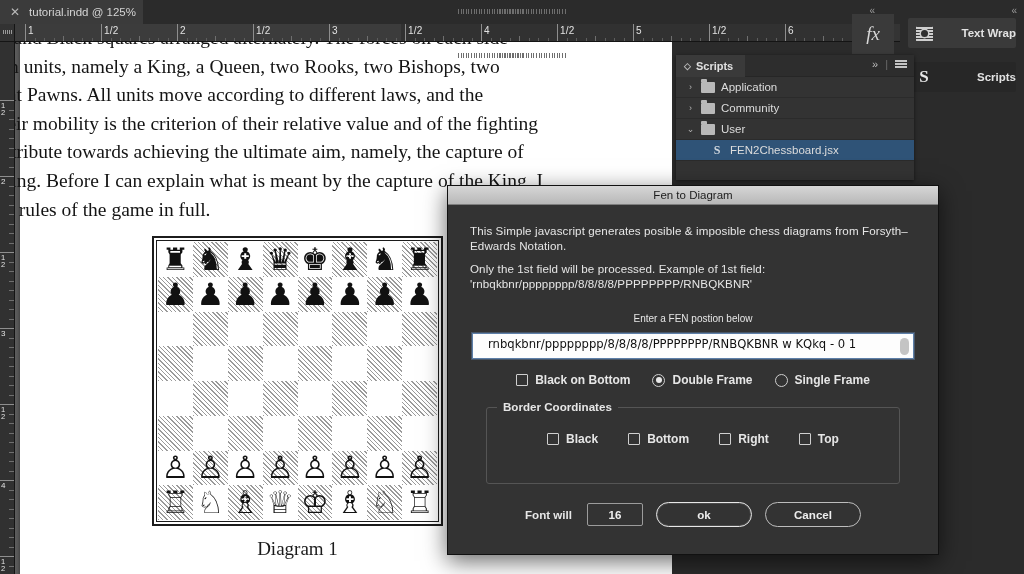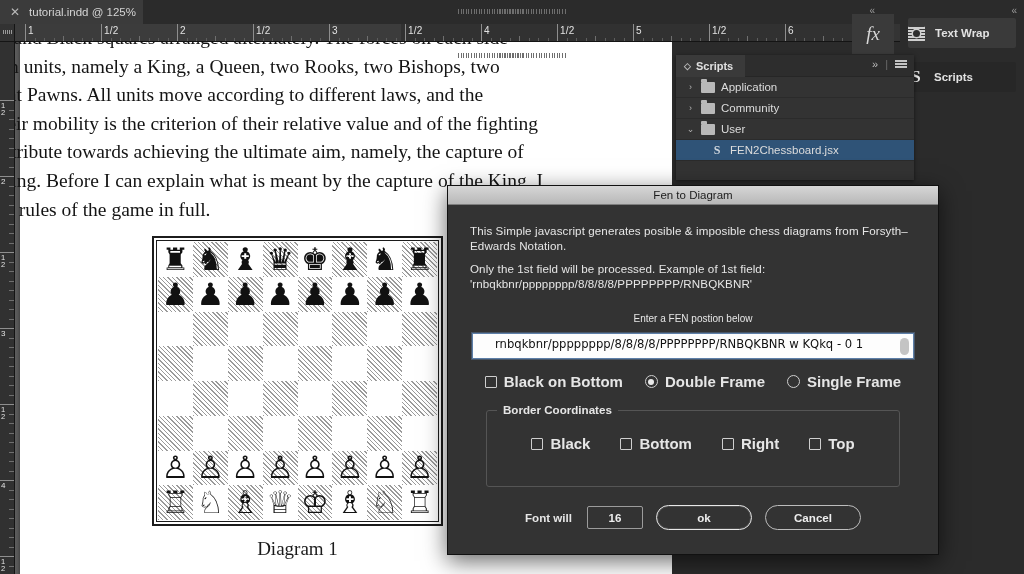--- a/index.html
+++ b/index.html
@@ -123,22 +123,22 @@
     position:absolute; font-size: 10px; color:#9b9b9b; letter-spacing:-1px;
   }
   .fx-btn {
     position: absolute; right: 130px; top: 14px; width: 42px; height: 40px;
     background: #3a3a3a; display:flex; align-items:center; justify-content:center;
     font-family: "Liberation Serif", serif; font-style: italic; font-size: 19px; color:#d8d8d8;
   }
   .panel-btn {
     position: absolute; left: 8px; width: 108px; height: 30px;
     background: #3a3a3a; border-radius: 2px;
-    display: flex; align-items: center; gap: 10px; 
-    color: #e2e2e2; font-size: 11.5px; font-weight: bold;
+    display: flex; align-items: center; gap: 10px; padding-left: 8px;
+    color: #e2e2e2; font-size: 11.5px; font-weight: bold; justify-content: space-between;
   }
   .panel-grip {
     position:absolute; left: 50%; transform: translateX(-50%); width: 26px; height: 5px;
     background: repeating-linear-gradient(90deg,#6e6e6e 0 1px,transparent 1px 2.6px);
   }
   .wrap-icon {
     width: 17px; height: 15px; position: relative; background: #cfcfcf; border-radius:1px;
     overflow:hidden; flex: none;
   }
   .wrap-icon::before{
@@ -219,35 +219,35 @@
   .dlg-p.second { margin-top: 8px; }
   .dlg-center { text-align: center; margin-top: 22px; font-size: 10px; color:#e6e6e6; }
 
   .fen-field {
     position: relative; margin: 9px 2px 0 2px; height: 26px;
     background: #fdfdfd; border: 1px solid #5d7fa8;
     box-shadow: 0 0 0 1px rgba(110,150,200,.35);
     overflow: hidden;
   }
   .fen-text {
-    position:absolute; left: 22px; top: 3px; right: 20px;
+    position:absolute; left: 15px; top: 3px; right: 20px;
     color: #101010; font-size: 11.6px; line-height: 15px;
     font-family: "DejaVu Sans", sans-serif;
     word-break: break-all;
   }
   .fen-scroll {
     position:absolute; right: 4px; top: 4px; width: 9px; height: 17px;
     background: #c4c4c4; border-radius: 5px;
   }
 
   .row-opts {
     display: flex; align-items: center; justify-content: center;
     gap: 22px; margin-top: 14px;
   }
-  .opt { display:flex; align-items:center; gap: 7px; font-size: 15px; color:#e6e6e6; font-weight: bold; }
+  .opt { display:flex; align-items:center; gap: 7px; font-size: 12px; color:#e6e6e6; font-weight: bold; }
   .cb {
     width: 12px; height: 12px; border: 1px solid #cfcfcf; background: #333;
     border-radius: 1px; flex:none;
   }
   .rb {
     width: 13px; height: 13px; border: 1px solid #cfcfcf; border-radius: 50%;
     background: #333; flex:none; position: relative;
   }
   .rb.on::after {
     content:""; position:absolute; left: 2.5px; top: 2.5px; width: 6px; height: 6px;

